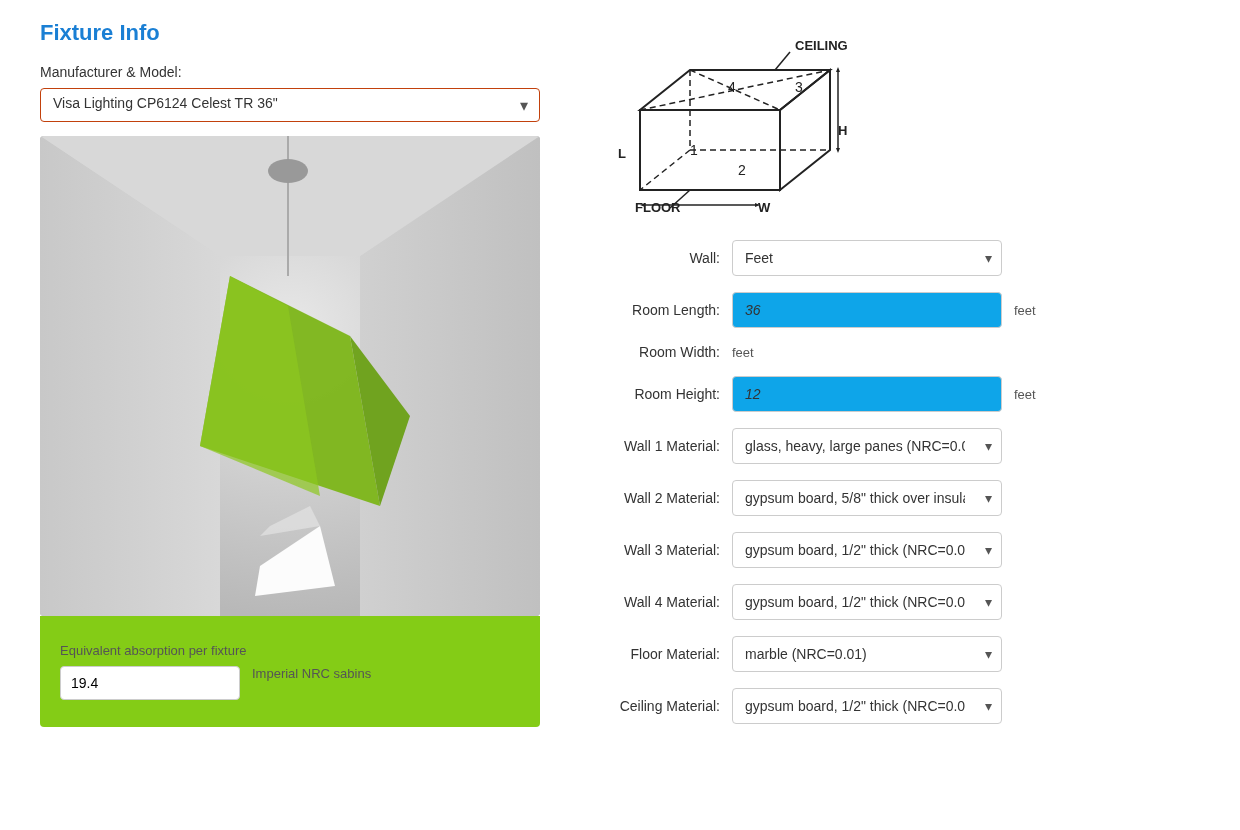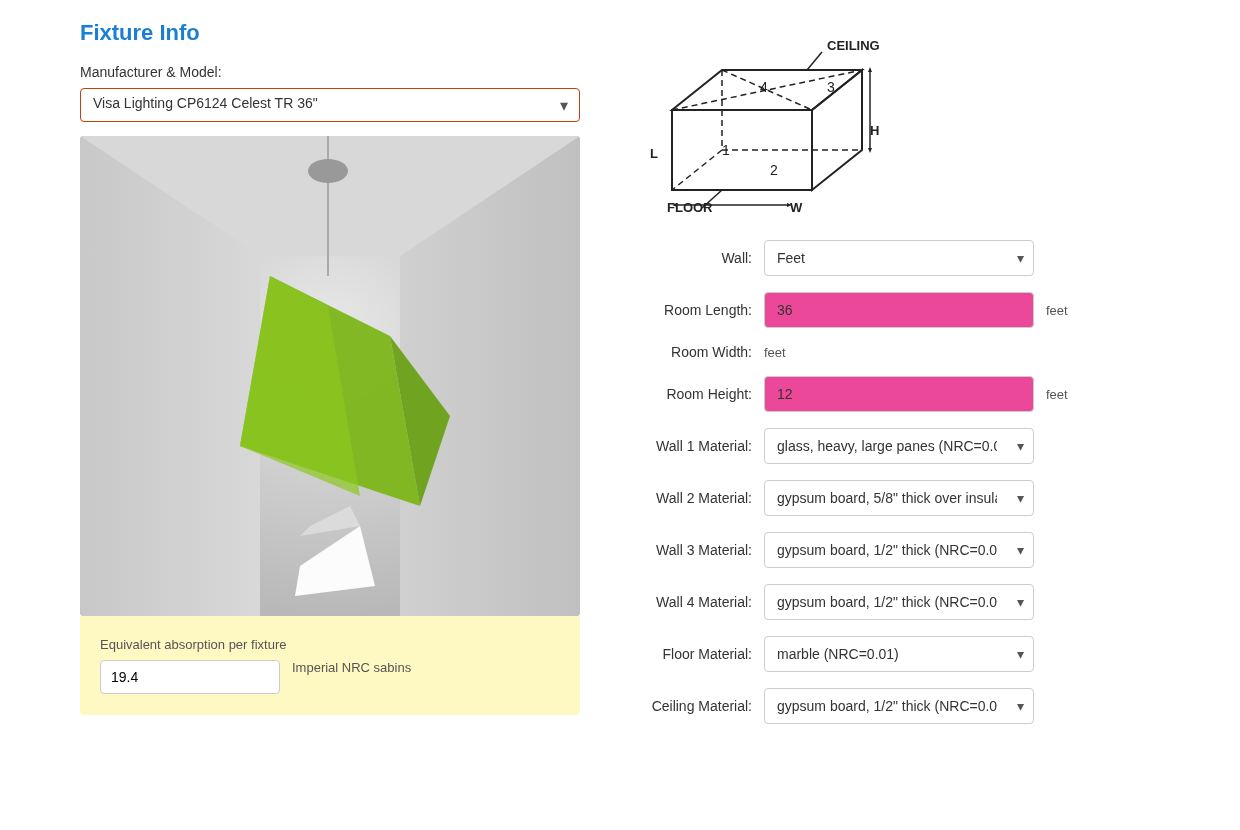--- a/index.html
+++ b/index.html
@@ -5,23 +5,22 @@
     * { box-sizing: border-box; margin: 0; padding: 0; }
     body {
       font-family: Arial, sans-serif;
       background: #fff;
       color: #333;
       font-size: 14px;
     }
     .main-container {
       display: flex;
       padding: 20px 40px;
-      gap: 32px;
+      gap: 40px;
       max-width: 1240px;
-      margin-left: 40px;
     }
     
     .left-panel {
       flex: 0 0 500px;
       max-width: 500px;
     }
     .section-title {
       color: #1a7fd4;
       font-size: 22px;
       font-weight: bold;
@@ -63,22 +62,22 @@
       border-radius: 4px;
       position: relative;
       overflow: hidden;
       margin-bottom: 0;
     }
     .fixture-image-container svg {
       width: 100%;
       height: 100%;
     }
     .absorption-box {
-      background: #fef9c3;
-      padding: 21px 20px;
+      background: #84cc16;
+      padding: 27px 20px;
       border-radius: 0 0 4px 4px;
     }
     .absorption-label {
       font-size: 13px;
       color: #555;
       margin-bottom: 8px;
     }
     .absorption-row {
       display: flex;
       align-items: flex-start;
@@ -121,21 +120,22 @@
       flex-shrink: 0;
     }
     .form-input {
       flex: 1;
       max-width: 270px;
       padding: 9px 12px;
       border: 1px solid #ccc;
       border-radius: 4px;
       font-size: 14px;
       color: #333;
-      background: #ec4899;
+      background: #0ea5e9;
+      font-style: italic;
     }
     .form-unit {
       font-size: 13px;
       color: #555;
       width: 35px;
     }
     .form-select-wrapper {
       position: relative;
       flex: 1;
       max-width: 270px;

